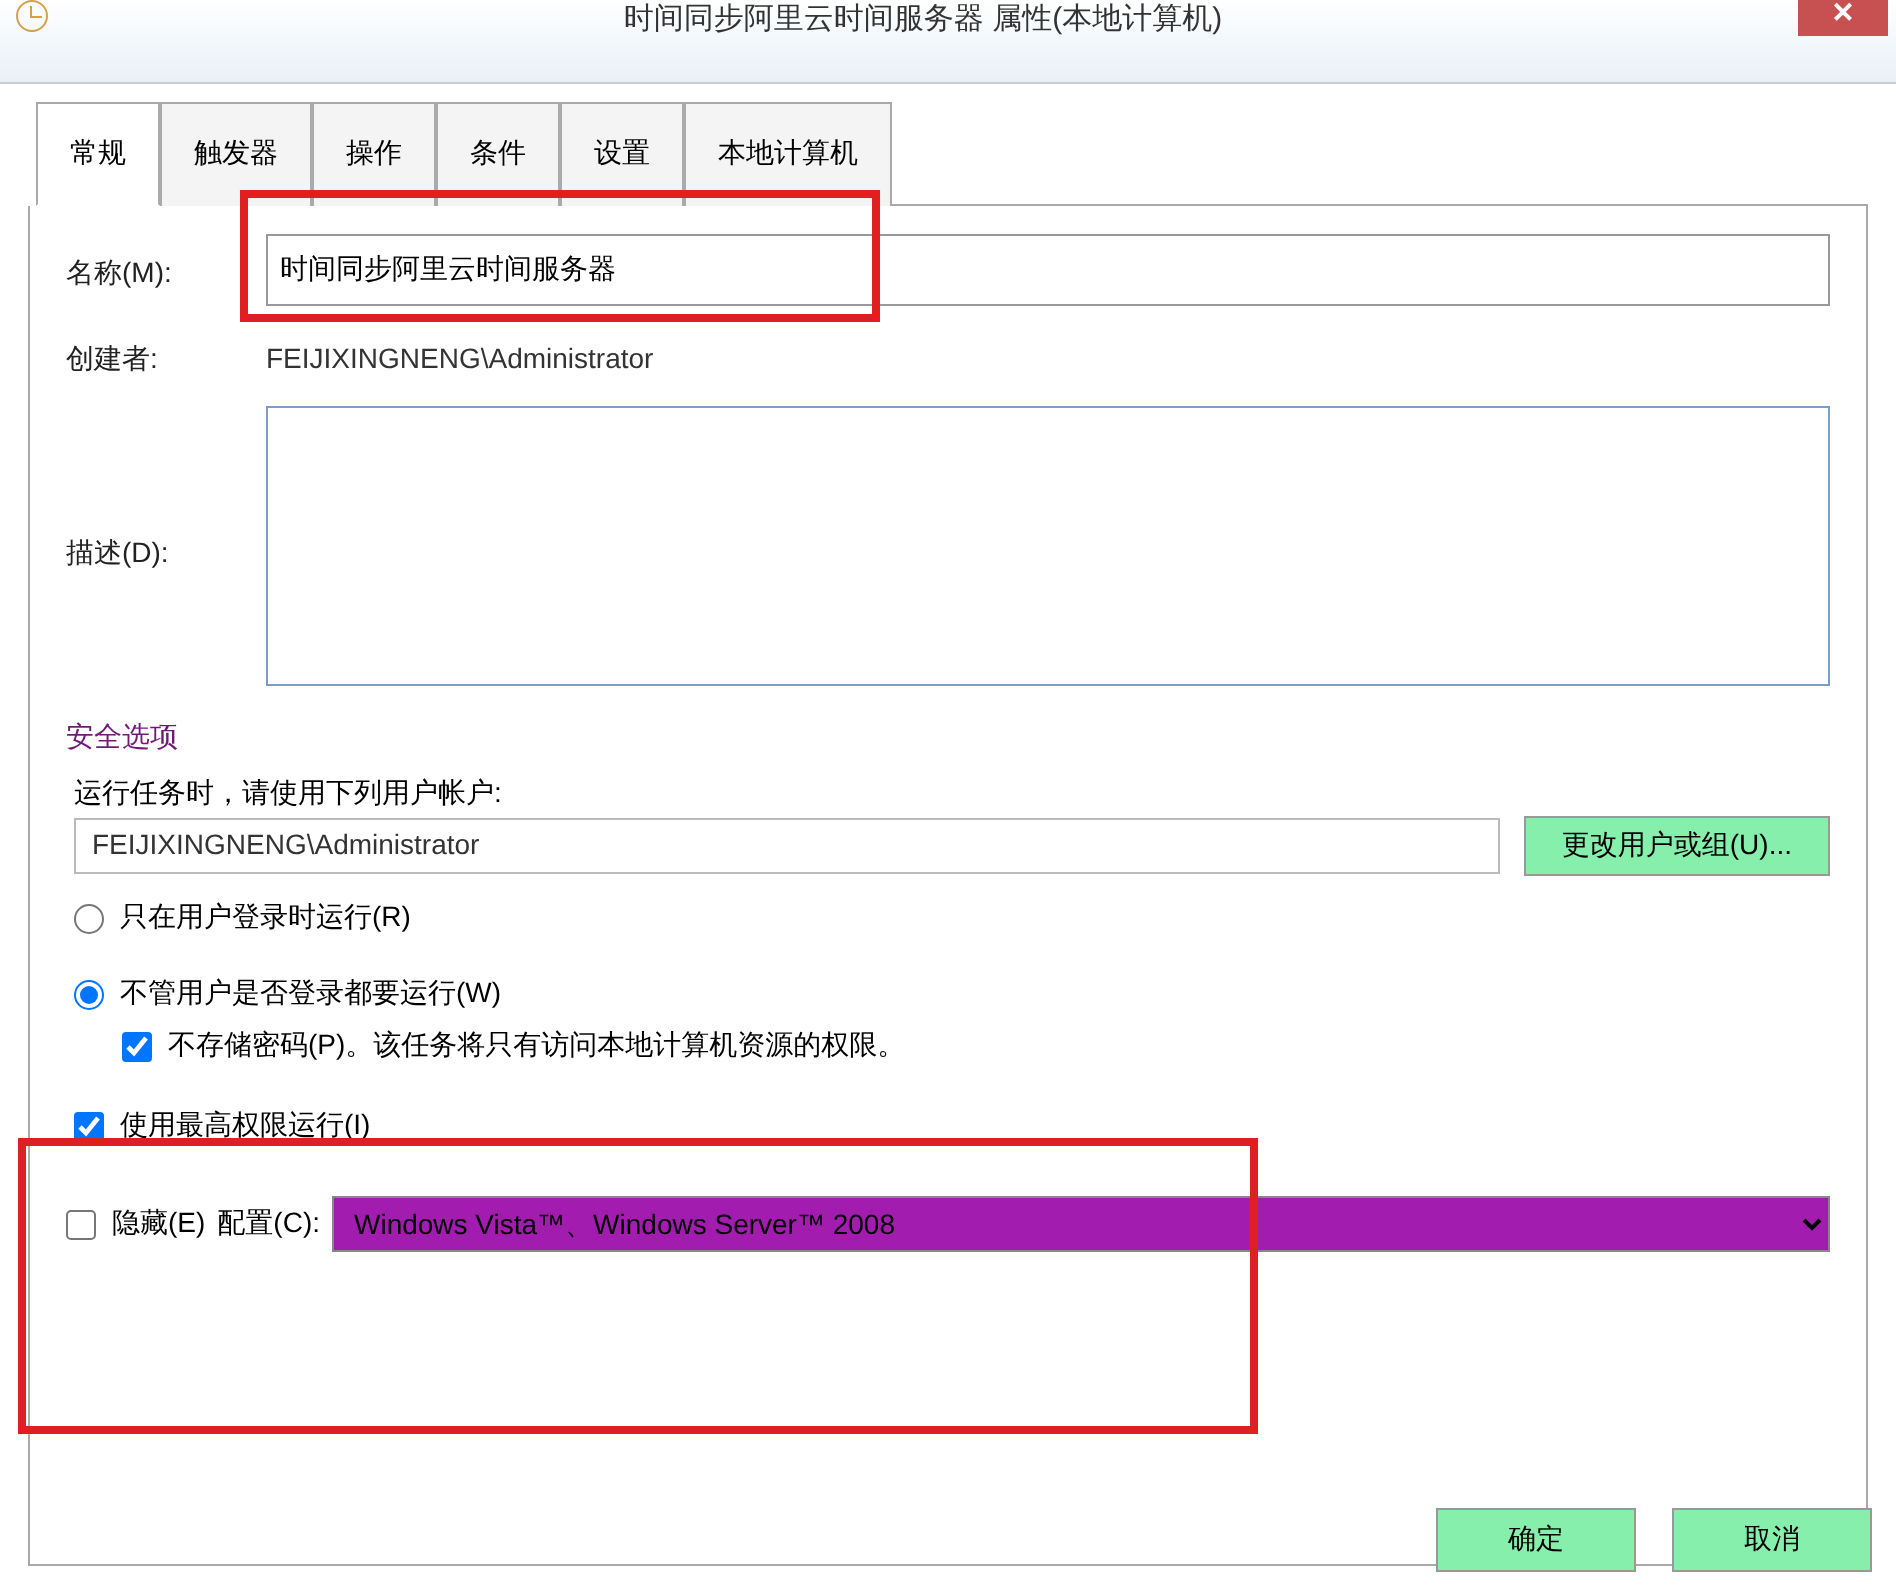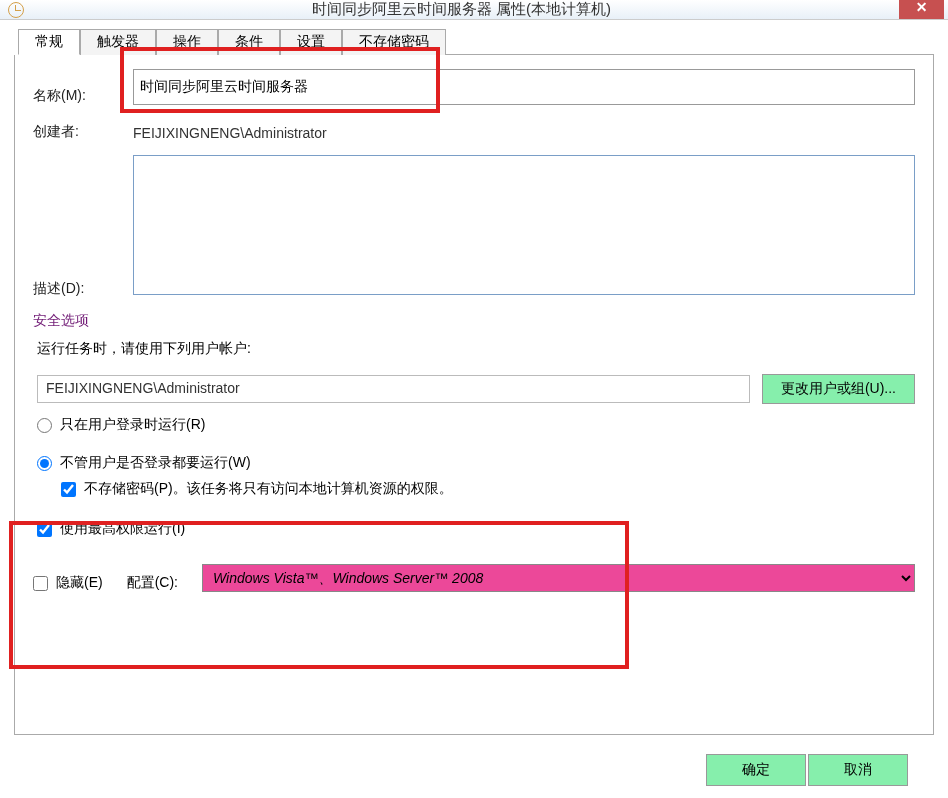--- a/index.html
+++ b/index.html
@@ -1,43 +1,43 @@
 <!DOCTYPE html>
 <html><head>
 <meta charset="utf-8">
 <style>
 *{box-sizing:border-box;margin:0;padding:0;font-family:"Microsoft YaHei",SimSun,sans-serif;font-size:14px}
 body{background:#fff;width:948px;height:798px;overflow:hidden}
-.titlebar{height:20px;background:linear-gradient(#fff,#e8f0f8);border-bottom:1px solid #ccc;display:flex;align-items:center;position:relative}
+.titlebar{height:42px;background:linear-gradient(#fff,#e8f0f8);border-bottom:1px solid #ccc;display:flex;align-items:flex-start;position:relative}
 .titlebar-icon{width:16px;height:16px;margin-left:8px;border:1.5px solid #d4a04a;border-radius:50%;position:relative}
 .titlebar-icon::after{content:"";position:absolute;width:5px;height:5px;border-left:1.5px solid #d4a04a;border-bottom:1.5px solid #d4a04a;top:2px;left:6px}
 .titlebar-title{flex:1;text-align:center;font-size:15px;color:#333}
 .close-btn{width:45px;height:24px;background:#c75050;color:#fff;display:flex;align-items:center;justify-content:center;font-size:14px;font-weight:bold;margin-right:4px;margin-top:-6px}
 .content{padding:8px 14px 0 14px}
 .tabs{display:flex;border-bottom:1px solid #aaa;margin-left:4px}
-.tab{padding:3px 16px;border:1px solid #aaa;border-bottom:none;background:#f4f4f4;margin-right:0;cursor:pointer;position:relative;top:1px}
+.tab{padding:16px 16px;border:1px solid #aaa;border-bottom:none;background:#f4f4f4;margin-right:0;cursor:pointer;position:relative;top:1px}
 .tab.active{background:#fff;border-bottom:1px solid #fff;top:1px;z-index:2}
 .tab-body{border:1px solid #aaa;border-top:none;padding:14px 18px 14px 18px;min-height:680px;background:#fff}
-.row{display:flex;align-items:flex-end;margin-bottom:14px}
+.row{display:flex;align-items:center;margin-bottom:14px}
 .row-label{width:100px;padding-top:4px;color:#222}
 .row-field{flex:1}
 .text-input{width:100%;border:1px solid #999;padding:17px 6px;background:#fff;height:26px}
 .textarea{width:100%;height:140px;border:1px solid #7a9ec7;padding:4px 6px;resize:none}
 .hl-red{border:4px solid #e02020;position:absolute;pointer-events:none;z-index:10}
 .fieldset-label{margin:6px 0 10px 0;color:#701a75}
-.sec-row{margin-bottom:16px}
+.sec-row{margin-bottom:2px}
 .acct-row{display:flex;align-items:center;gap:12px;margin-bottom:12px}
 .acct-display{flex:1;border:1px solid #bbb;padding:4px 8px;height:28px;background:#fff;color:#333}
 .btn{border:1px solid #999;background:#86efac;padding:5px 18px;cursor:pointer;min-width:90px}
 .radio-row,.check-row{display:flex;align-items:center;gap:8px;margin:8px 0}
 .radio-row input,.check-row input{width:15px;height:15px}
 .indent{margin-left:28px}
-.bottom-row{display:flex;align-items:flex-end;gap:24px;margin-top:18px}
-.combo{flex:1;border:1px solid #888;height:28px;padding:2px 6px;background:#ec4899;font-style:italic}
-.dialog-buttons{position:absolute;bottom:12px;right:40px;display:flex;gap:2px}
+.bottom-row{display:flex;align-items:center;gap:6px;margin-top:18px}
+.combo{flex:1;border:1px solid #888;height:28px;padding:2px 6px;background:#a21caf;}
+.dialog-buttons{position:absolute;bottom:12px;right:12px;display:flex;gap:18px}
 .dialog-buttons .btn{min-width:100px;padding:6px 24px}
 .static-text{color:#333;padding-top:2px}
 </style>
 </head>
 <body>
 
 <div class="titlebar">
   <div class="titlebar-icon"></div>
   <div class="titlebar-title">时间同步阿里云时间服务器 属性(本地计算机)</div>
   <div class="close-btn">
@@ -45,21 +45,21 @@
   </div>
 </div>
 
 <div class="content">
   <div class="tabs">
     <div class="tab active">常规</div>
     <div class="tab">触发器</div>
     <div class="tab">操作</div>
     <div class="tab">条件</div>
     <div class="tab">设置</div>
-    <div class="tab">不存储密码</div>
+    <div class="tab">本地计算机</div>
   </div>
 
   <div class="tab-body" style="position:relative">
 
     <div class="row">
       <div class="row-label">名称(M):</div>
       <div class="row-field">
         <input class="text-input" value="时间同步阿里云时间服务器" style="">
       </div>
     </div>

